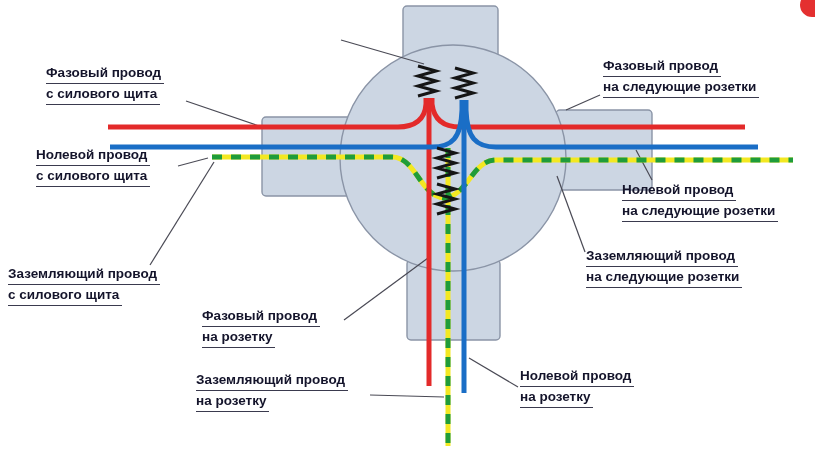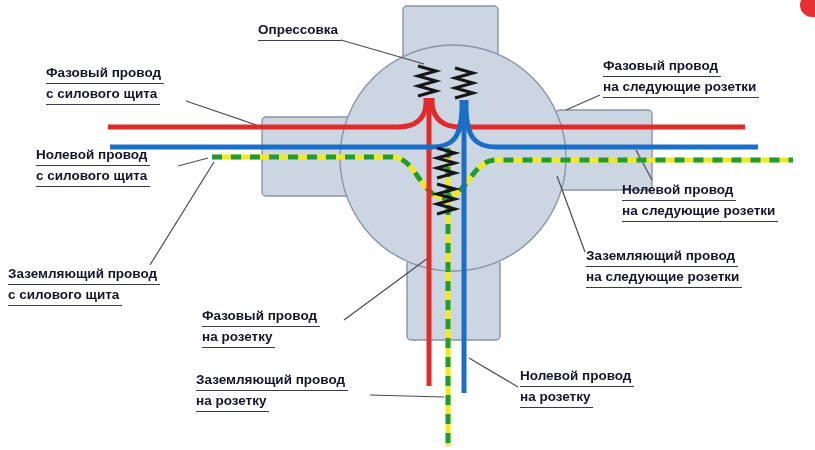--- a/index.html
+++ b/index.html
@@ -61,23 +61,20 @@
     </g>
 
     <use href="#crimp" x="427" y="66" class="crimp"></use>
     <use href="#crimp" x="464" y="68" class="crimp"></use>
     <use href="#crimp" x="446" y="148" class="crimp"></use>
     <use href="#crimp" x="446" y="184" class="crimp"></use>
 
     <circle cx="812" cy="5" r="13" stroke="#ffffff" stroke-width="2" fill="#e43030"></circle>
   </svg>
 
-  <div class="label" style="left:258px;top:20px">
-    <span class="ln">Опрессовка</span>
-  </div>
 
   <div class="label" style="left:46px;top:63px">
     <span class="ln">Фазовый провод</span><br>
     <span class="ln">с силового щита</span>
   </div>
 
   <div class="label" style="left:36px;top:145px">
     <span class="ln">Нолевой провод</span><br>
     <span class="ln">с силового щита</span>
   </div>

